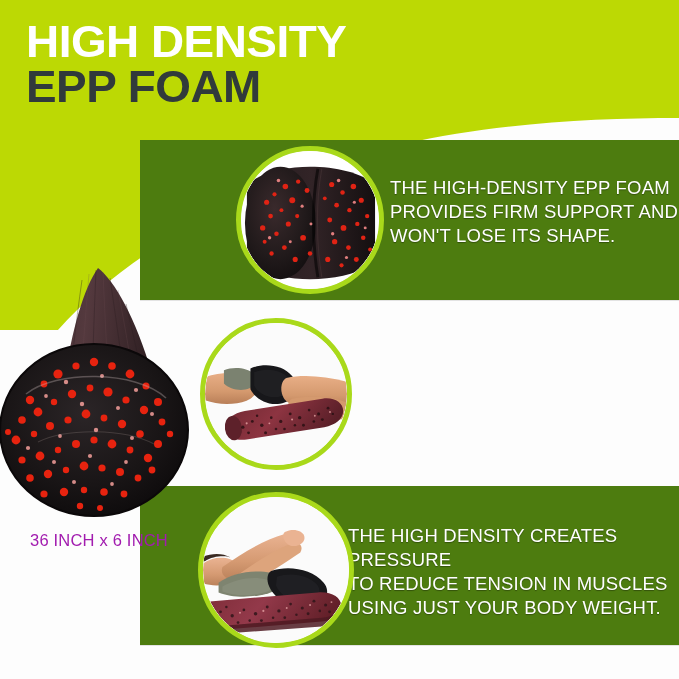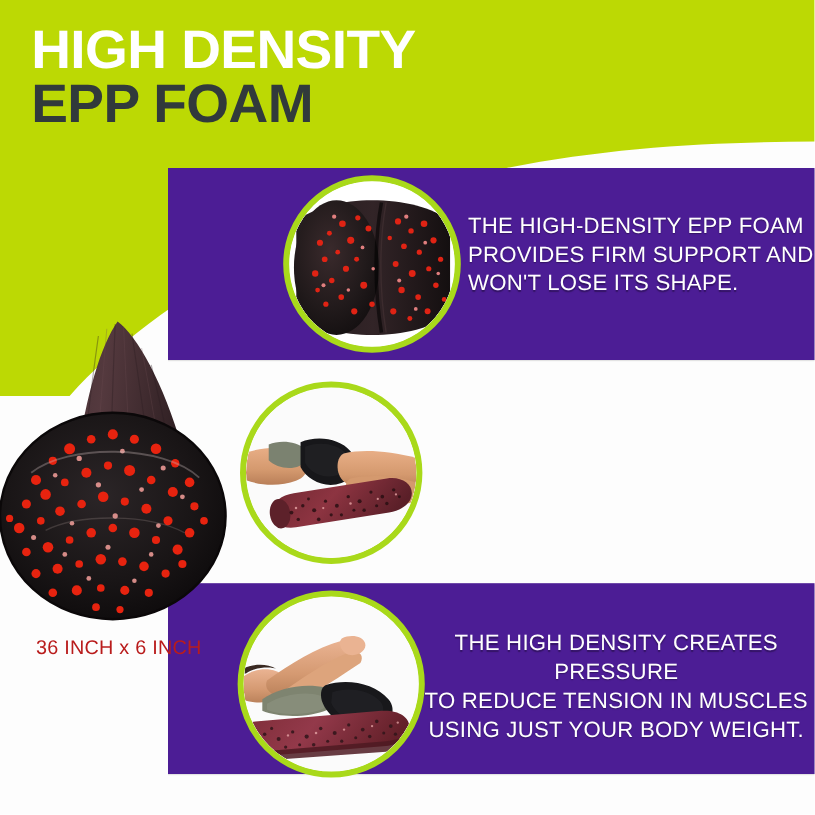--- a/index.html
+++ b/index.html
@@ -46,42 +46,42 @@
     color:#313a3b;
     font-family:"Liberation Sans", sans-serif;
     transform:scaleX(1.02);
     transform-origin:left center;
     margin-top:2px;
   }
 
   
   .panel{
     position:absolute;
-    background:#4c1d95;
+    background:#4d7c0f;
     left:140px;
     width:539px;
     box-shadow:0 1px 0 rgba(0,0,0,.10);
   }
   #panel-1{top:140px;height:160px;}
   #panel-2{top:312px;height:162px;}
   #panel-3{top:486px;height:159px;}
 
   .panel-text{
     position:absolute;
     color:#ffffff;
     font-size:18.5px;
     line-height:1.30;
     letter-spacing:0.2px;
     font-family:"Liberation Sans", sans-serif;
     white-space:pre-line;
     text-shadow:0 1px 1px rgba(0,0,0,.35);
   }
   #text-1{left:250px;top:36px;}
   #text-2{left:238px;top:41px;}
-  #text-3{left:208px;top:38px;text-align:center;}
+  #text-3{left:208px;top:38px;}
 
   
   .circle{
     position:absolute;
     border-radius:50%;
     background:#ffffff;
     border:5px solid #a9d91a;
     overflow:hidden;
     box-sizing:border-box;
   }
@@ -101,21 +101,21 @@
     left:-14px;top:262px;
     width:240px;height:272px;
   }
   #hero-roller svg{display:block;}
 
   
   .size-caption{
     position:absolute;
     left:30px;top:531px;
     font-size:16.5px;
-    color:#b91c1c;
+    color:#a21caf;
     letter-spacing:0.2px;
     font-family:"Liberation Sans", sans-serif;
     white-space:nowrap;
   }
 </style>
 </head>
 <body>
 
 <div id="stage">
 

